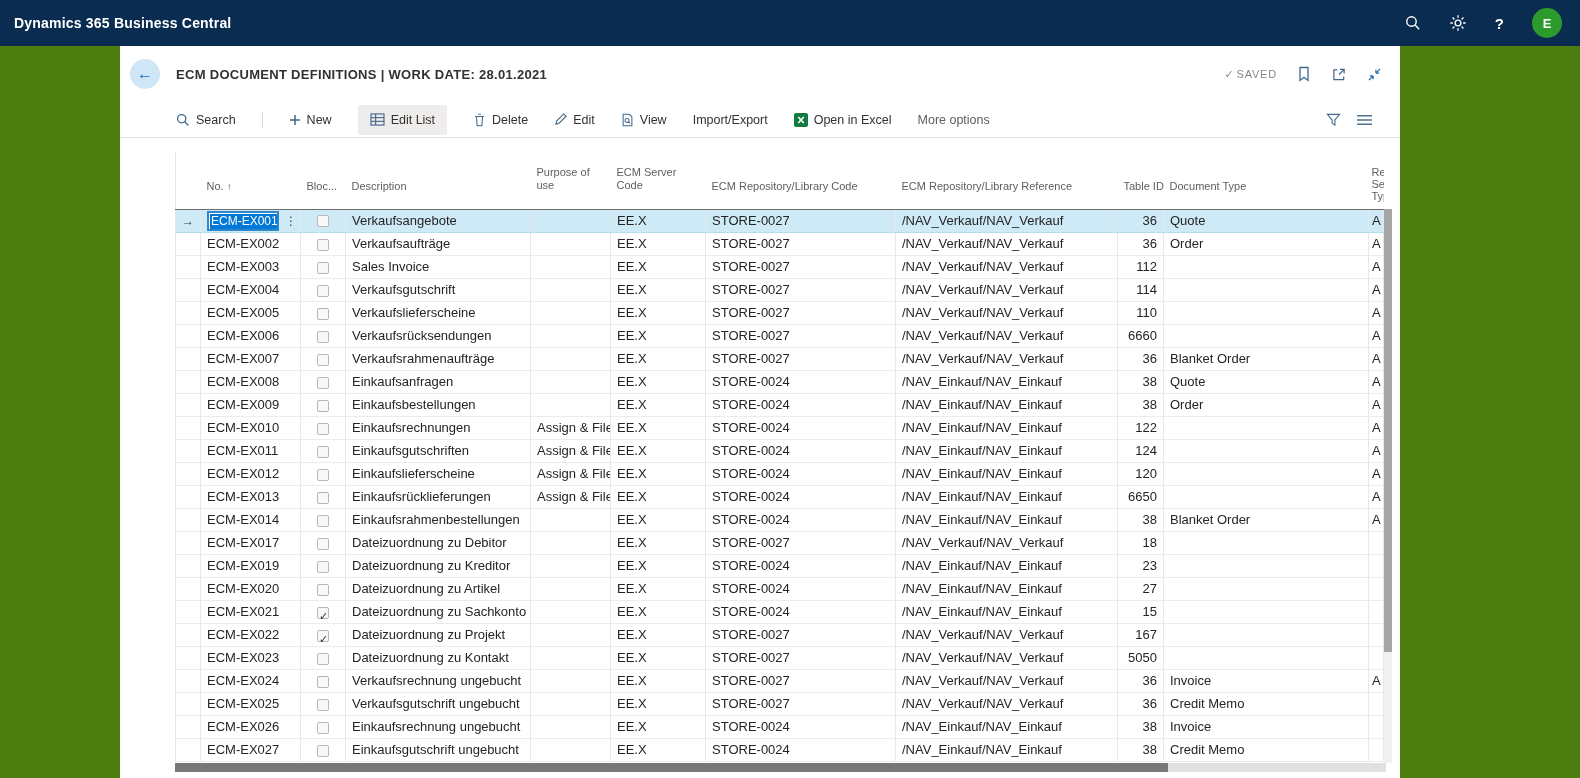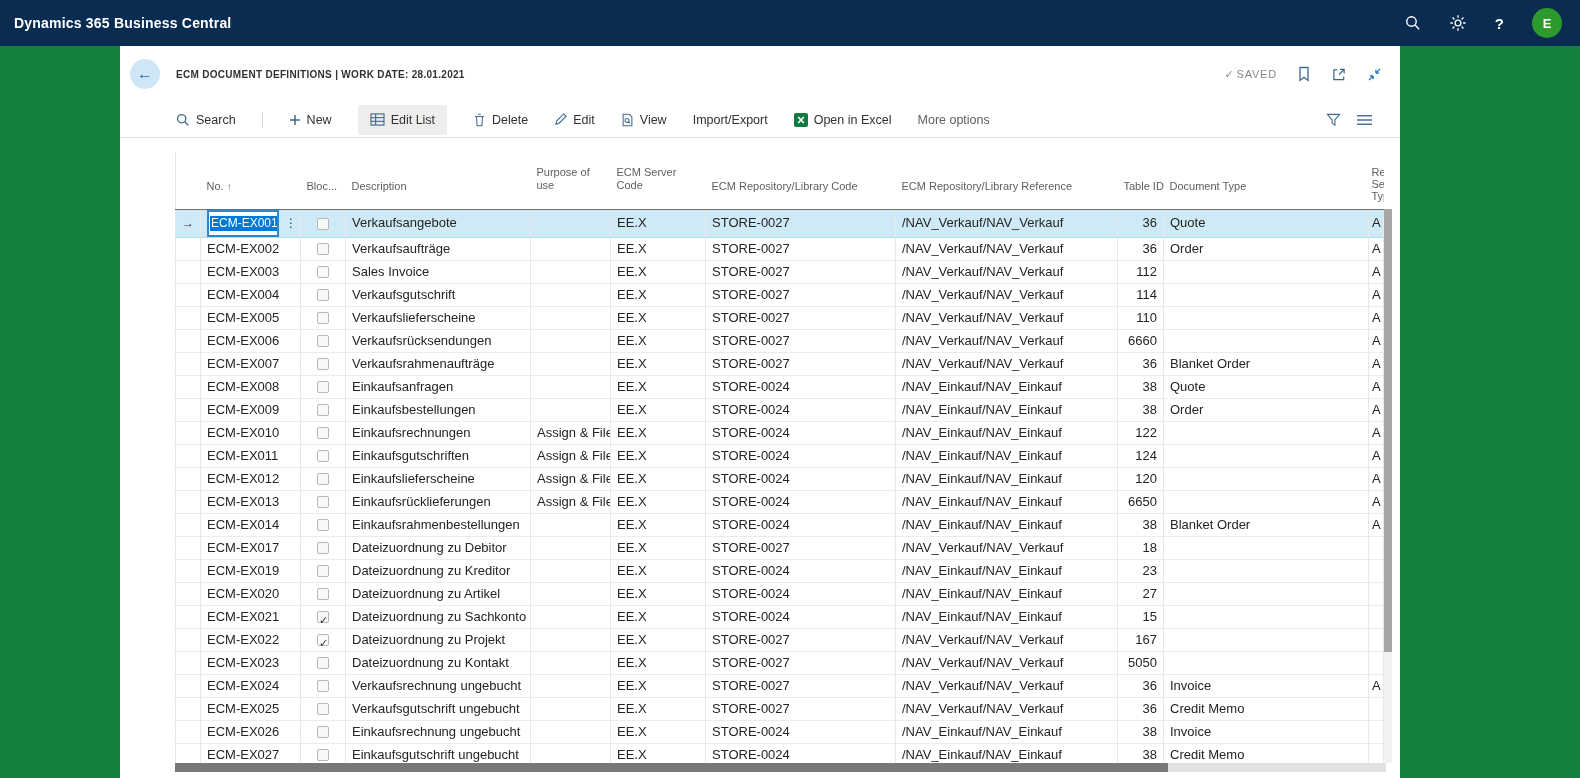--- a/index.html
+++ b/index.html
@@ -7,35 +7,35 @@
     --icon-color:#41688c;
     --accent:#1f6eb5;
     --selected-bg:#cdeaf6;
     --excel-green:#107c41;
     --avatar-green:#2c9a2c;
     --focus-border:#2f86c9;
     --selection-bg:#0078d7;
   }
   *{margin:0;padding:0;box-sizing:border-box;}
   body{font-family:"Liberation Sans","DejaVu Sans",sans-serif;background:#efefef;}
-  .screen{position:relative;width:1580px;height:778px;overflow:hidden;background:#15803d;}
+  .screen{position:relative;width:1580px;height:778px;overflow:hidden;background:#4d7c0f;}
 
   
   .topbar{height:46px;background:var(--topbar-bg);display:flex;align-items:center;padding:0 18px 0 14px;color:#fff;}
   .app-title{font-size:14px;font-weight:700;letter-spacing:.2px;}
   .tb-right{margin-left:auto;display:flex;align-items:center;gap:28px;}
   .tb-icon{color:#fff;display:flex;align-items:center;justify-content:center;cursor:pointer;}
   .help{font-size:15px;font-weight:700;}
   .avatar{width:30px;height:30px;border-radius:50%;background:var(--avatar-green);display:flex;align-items:center;justify-content:center;font-size:13px;font-weight:700;color:#fff;}
 
   
   .card{position:absolute;left:120px;top:46px;width:1280px;bottom:0;background:#fff;}
   .card-header{position:relative;height:56px;display:flex;align-items:center;padding-left:56px;padding-right:18px;}
   .back-btn{position:absolute;left:10px;top:13px;width:30px;height:30px;border-radius:50%;background:#cfe6f7;color:var(--accent);display:flex;align-items:center;justify-content:center;font-size:16px;cursor:pointer;}
-  .page-title{font-size:10px;font-weight:700;color:#323130;letter-spacing:.3px;white-space:nowrap;}
+  .page-title{font-size:13px;font-weight:700;color:#323130;letter-spacing:.3px;white-space:nowrap;}
   .header-right{margin-left:auto;display:flex;align-items:center;gap:20px;}
   .saved{display:flex;align-items:center;gap:2px;color:#8a8886;font-size:11px;letter-spacing:.8px;}
   .hdr-icon{color:var(--icon-color);display:flex;align-items:center;cursor:pointer;}
   .hdr-icon.blue{color:var(--accent);}
 
   
   .toolbar{height:36px;display:flex;align-items:center;padding-left:56px;padding-right:28px;gap:26px;border-bottom:1px solid #e3e1df;font-size:12.5px;color:#323130;}
   .tb-item{display:flex;align-items:center;gap:6px;cursor:pointer;white-space:nowrap;}
   .tb-item .ic{color:var(--icon-color);display:flex;align-items:center;}
   .tb-item.active{background:#efedeb;height:30px;padding:0 12px;border-radius:2px;}
@@ -65,21 +65,21 @@
      border-right:1px solid #e8e8e8;border-bottom:1px solid #ececec;white-space:nowrap;overflow:hidden;}
   td.c-marker{text-align:center;padding:0;font-size:12px;color:#323130;}
   td.c-blocked{text-align:center;}
   td.c-tableid{text-align:right;}
   td.c-repsel{padding:0 1px 0 3px;}
 
   tr.selected td{background:var(--selected-bg);border-bottom-color:#b3dcee;}
   .marker-arrow{visibility:hidden;}
   tr.selected .marker-arrow{visibility:visible;}
 
-  .cell-input{display:inline-flex;align-items:center;height:27px;width:72px;border:2px solid var(--focus-border);
+  .cell-input{display:inline-flex;align-items:center;height:20px;width:72px;border:2px solid var(--focus-border);
               background:#fff;padding:0 1px;vertical-align:middle;overflow:hidden;}
   .sel-text{background:var(--selection-bg);color:#fff;font-size:12px;line-height:15px;padding:0 1px;white-space:nowrap;}
   .row-dots{color:#444;margin-left:6px;font-size:12px;vertical-align:middle;cursor:pointer;}
 
   .cb{width:12px;height:12px;border:1px solid #b9b7b5;border-radius:2px;background:#f8f8f8;display:inline-block;
       position:relative;vertical-align:middle;cursor:pointer;}
   .cb.checked::after{content:"\2713";position:absolute;top:-3px;left:1px;font-size:11px;color:#323130;}
 
   
   .vscroll{position:absolute;top:163px;right:8px;width:8px;bottom:15px;background:#f1f1f1;}

